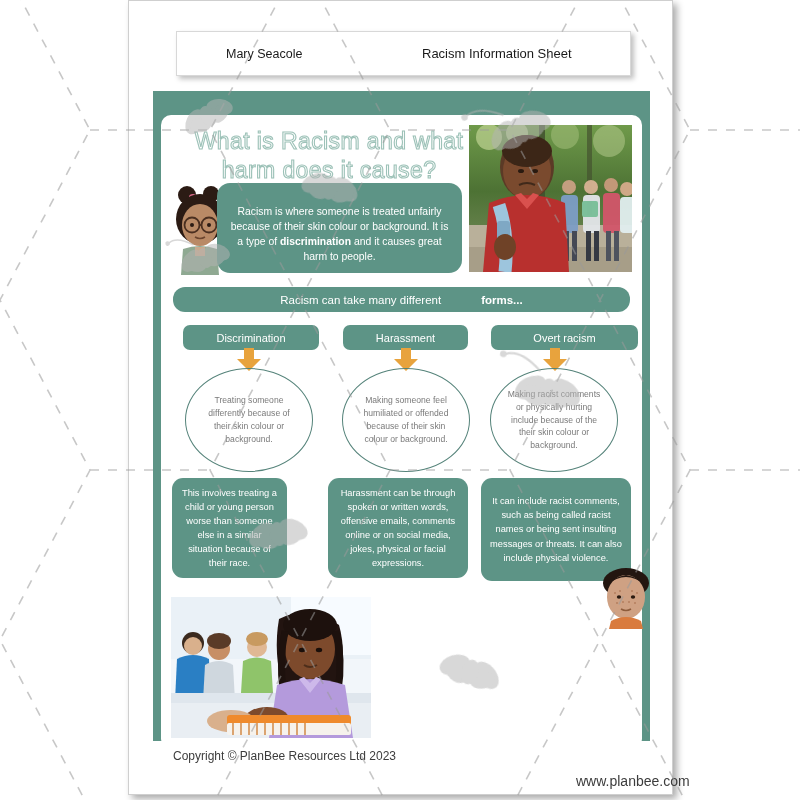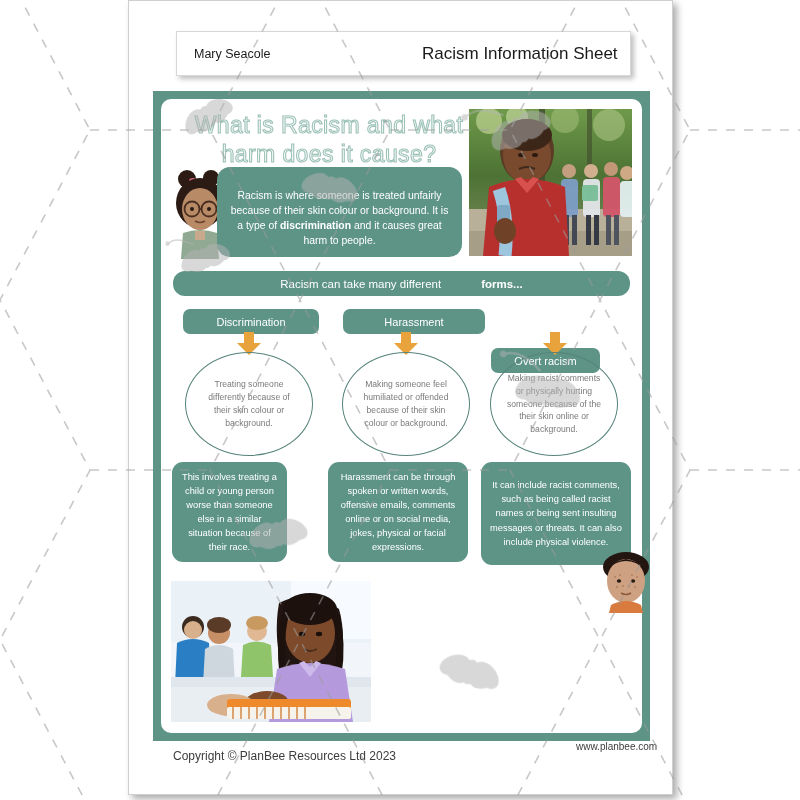--- a/index.html
+++ b/index.html
@@ -30,48 +30,49 @@
     position: absolute;
     left: 47px;
     top: 30px;
     width: 455px;
     height: 45px;
     background: #ffffff;
     border: 1px solid #d8d8d8;
     box-shadow: 3px 3px 5px rgba(0,0,0,0.25);
     display: flex;
     align-items: center;
+    padding-left: 32px;
   }
   #header-left {
     font-size: 12.5px;
     color: #1a1a1a;
     padding-left: 17px;
     white-space: nowrap;
   }
   #header-right {
-    font-size: 17px;
+    font-size: 13px;
     color: #1a1a1a;
     position: absolute;
     left: 245px;
     white-space: nowrap;
   }
 
   
   #poster {
     position: absolute;
     left: 24px;
     top: 90px;
     width: 497px;
     height: 650px;
     background: #5d9486;
   }
   #poster-inner {
     position: absolute;
     left: 8px;
-    top: 8px;
+    top: 24px;
     width: 481px;
     height: 634px;
     background: #ffffff;
     border-radius: 10px;
   }
 
   
   #title {
     position: absolute;
     left: 18px;
@@ -147,22 +148,22 @@
     height: 25px;
     background: #5d9486;
     border-radius: 7px;
     color: #ffffff;
     font-size: 11px;
     display: flex;
     align-items: center;
     justify-content: center;
   }
   #cat-0 { left: 22px;  width: 136px; }
-  #cat-1 { left: 182px; width: 142px; }
-  #cat-2 { left: 330px; width: 109px; margin-top: 39px; }
+  #cat-1 { left: 182px; width: 125px; }
+  #cat-2 { left: 330px; width: 147px; }
 
   
   .arrow {
     position: absolute;
     top: 233px;
     width: 26px;
     height: 24px;
   }
   #arrow-0 { left: 75px;  }
   #arrow-1 { left: 232px; }
@@ -232,22 +233,22 @@
   #footer-left {
     position: absolute;
     left: 44px;
     top: 748px;
     font-size: 12px;
     color: #3c3c3c;
   }
   #footer-right {
     position: absolute;
     left: 447px;
-    top: 740px;
-    font-size: 10px;
+    top: 772px;
+    font-size: 14px;
     color: #3c3c3c;
   }
 
   
   #watermark {
     position: absolute;
     left: 0; top: 0;
     width: 800px; height: 800px;
     pointer-events: none;
     z-index: 50;
@@ -372,21 +373,21 @@
         </svg>
       </div>
       <div class="arrow" id="arrow-2">
         <svg viewBox="0 0 26 24" width="26" height="24">
           <path d="M8 0 L18 0 L18 11 L25 11 L13 23 L1 11 L8 11 Z" fill="#e8a33d"></path>
         </svg>
       </div>
 
       <div class="circle" id="circle-0">Treating someone differently because of their skin colour or background.</div>
       <div class="circle" id="circle-1">Making someone feel humiliated or offended because of their skin colour or background.</div>
-      <div class="circle" id="circle-2">Making racist comments or physically hurting someone because of the their skin online or background.</div>
+      <div class="circle" id="circle-2">Making racist comments or physically hurting include because of the their skin colour or background.</div>
 
       <div class="exp-box" id="exp-0">This involves treating a child or young person worse than someone else in a similar situation because of their race.</div>
       <div class="exp-box" id="exp-1">Harassment can be through spoken or written words, offensive emails, comments online or on social media, jokes, physical or facial expressions.</div>
       <div class="exp-box" id="exp-2">It can include racist comments, such as being called racist names or being sent insulting messages or threats. It can also include physical violence.</div>
 
       <div id="bottom-photo">
         <svg viewBox="0 0 200 141" width="200" height="141" preserveAspectRatio="none">
           <rect width="200" height="141" fill="#f2f6fa"></rect>
           <rect x="0" y="0" width="200" height="62" fill="#eaf1f7"></rect>
 

